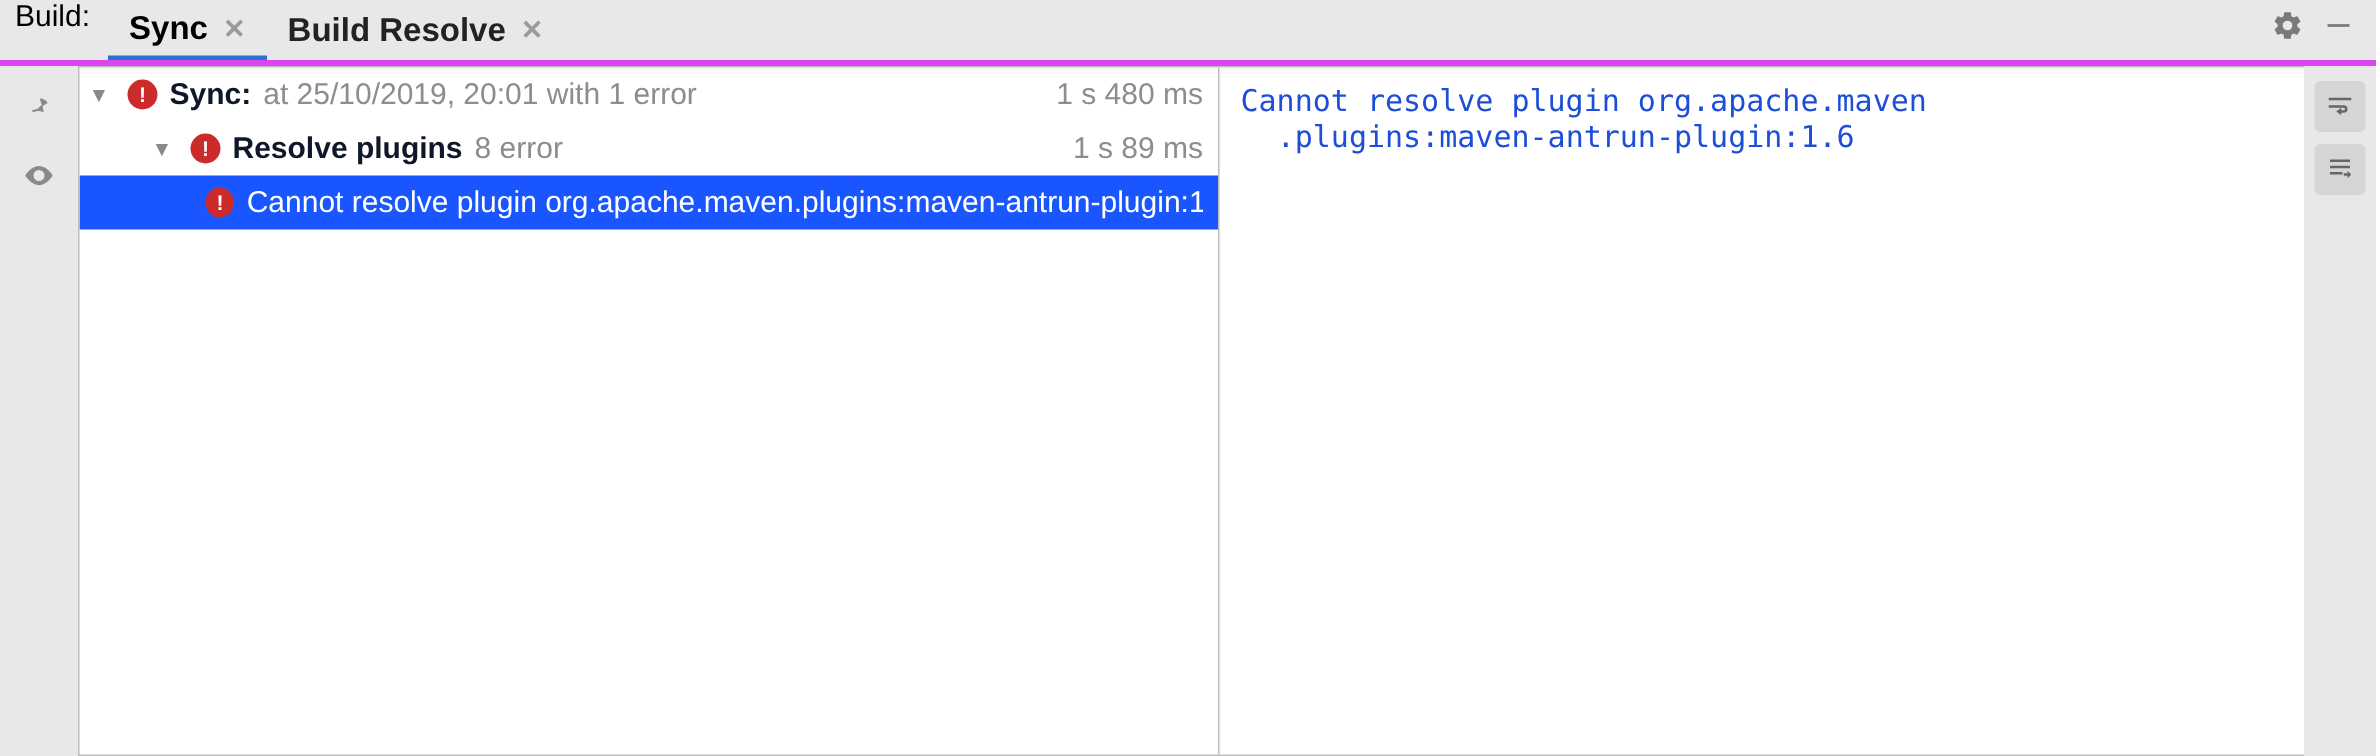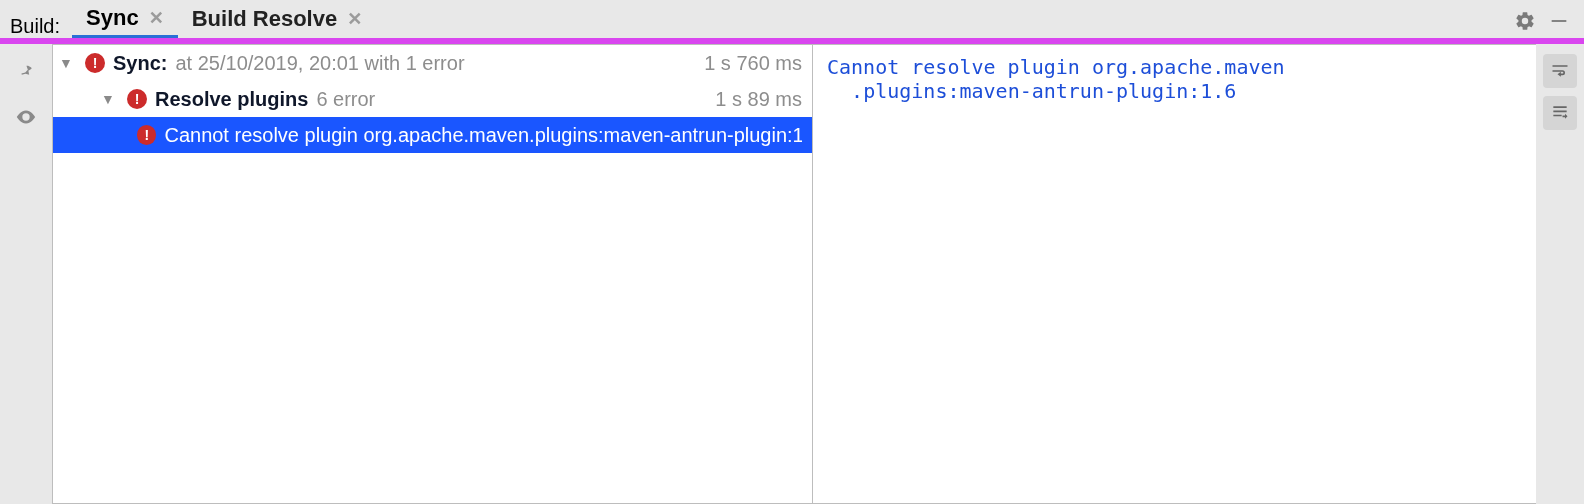--- a/index.html
+++ b/index.html
@@ -9,24 +9,24 @@
       background: #e8e8e8;
       color: #000;
       width: 1584px;
       height: 504px;
       overflow: hidden;
     }
 
     
     .tabbar {
       display: flex;
-      align-items: flex-end;
+      align-items: flex-start;
       height: 44px;
       background: #e8e8e8;
-      border-bottom: 6px solid #d946ef;
+      border-bottom: 4px solid #d946ef;
       padding: 0 8px 0 4px;
     }
     .tabbar .label {
       font-size: 20px;
       color: #000;
       margin: 0 12px 0 6px;
     }
     .tabs { display: flex; align-items: flex-end; height: 100%; font-weight: bold; }
     .tab {
       display: flex;
@@ -191,28 +191,28 @@
   </div>
 
   <div class="panel">
 
     <div class="tree">
       <div class="treerow">
         <span class="chev">▼</span>
         <span class="erricon">!</span>
         <span class="title">Sync:</span>
         <span class="sub">at 25/10/2019, 20:01 with 1 error</span>
-        <span class="time">1 s 760 ms</span>
+        <span class="time">1 s 480 ms</span>
       </div>
 
       <div class="treerow level2">
         <span class="chev">▼</span>
         <span class="erricon">!</span>
         <span class="title" style="font-weight:700">Resolve plugins</span>
-        <span class="sub">6 error</span>
+        <span class="sub">8 error</span>
         <span class="time">1 s 89 ms</span>
       </div>
 
       <div class="treerow level3 sel">
         <span class="erricon">!</span>
         <span class="title clip" style="font-weight:400">Cannot resolve plugin org.apache.maven.plugins:maven-antrun-plugin:1.6</span>
       </div>
     </div>
 
     <div class="details"><span>Cannot resolve plugin org.apache.maven</span>

